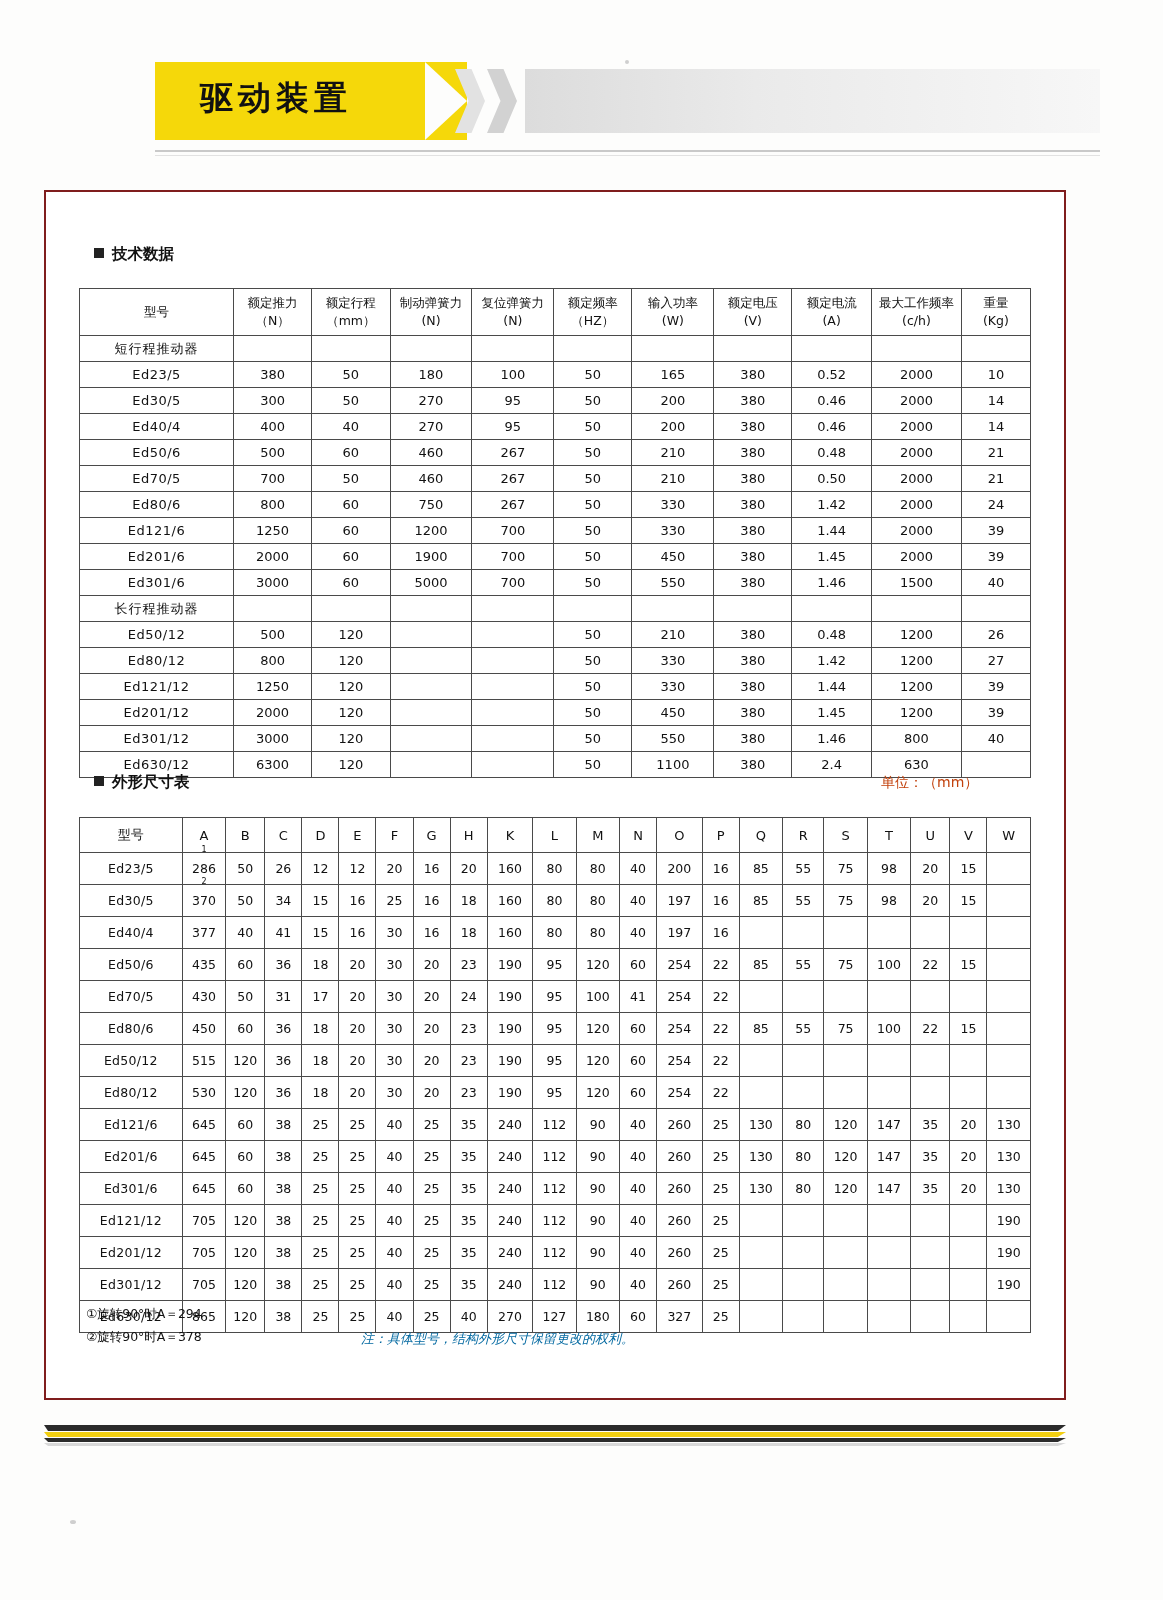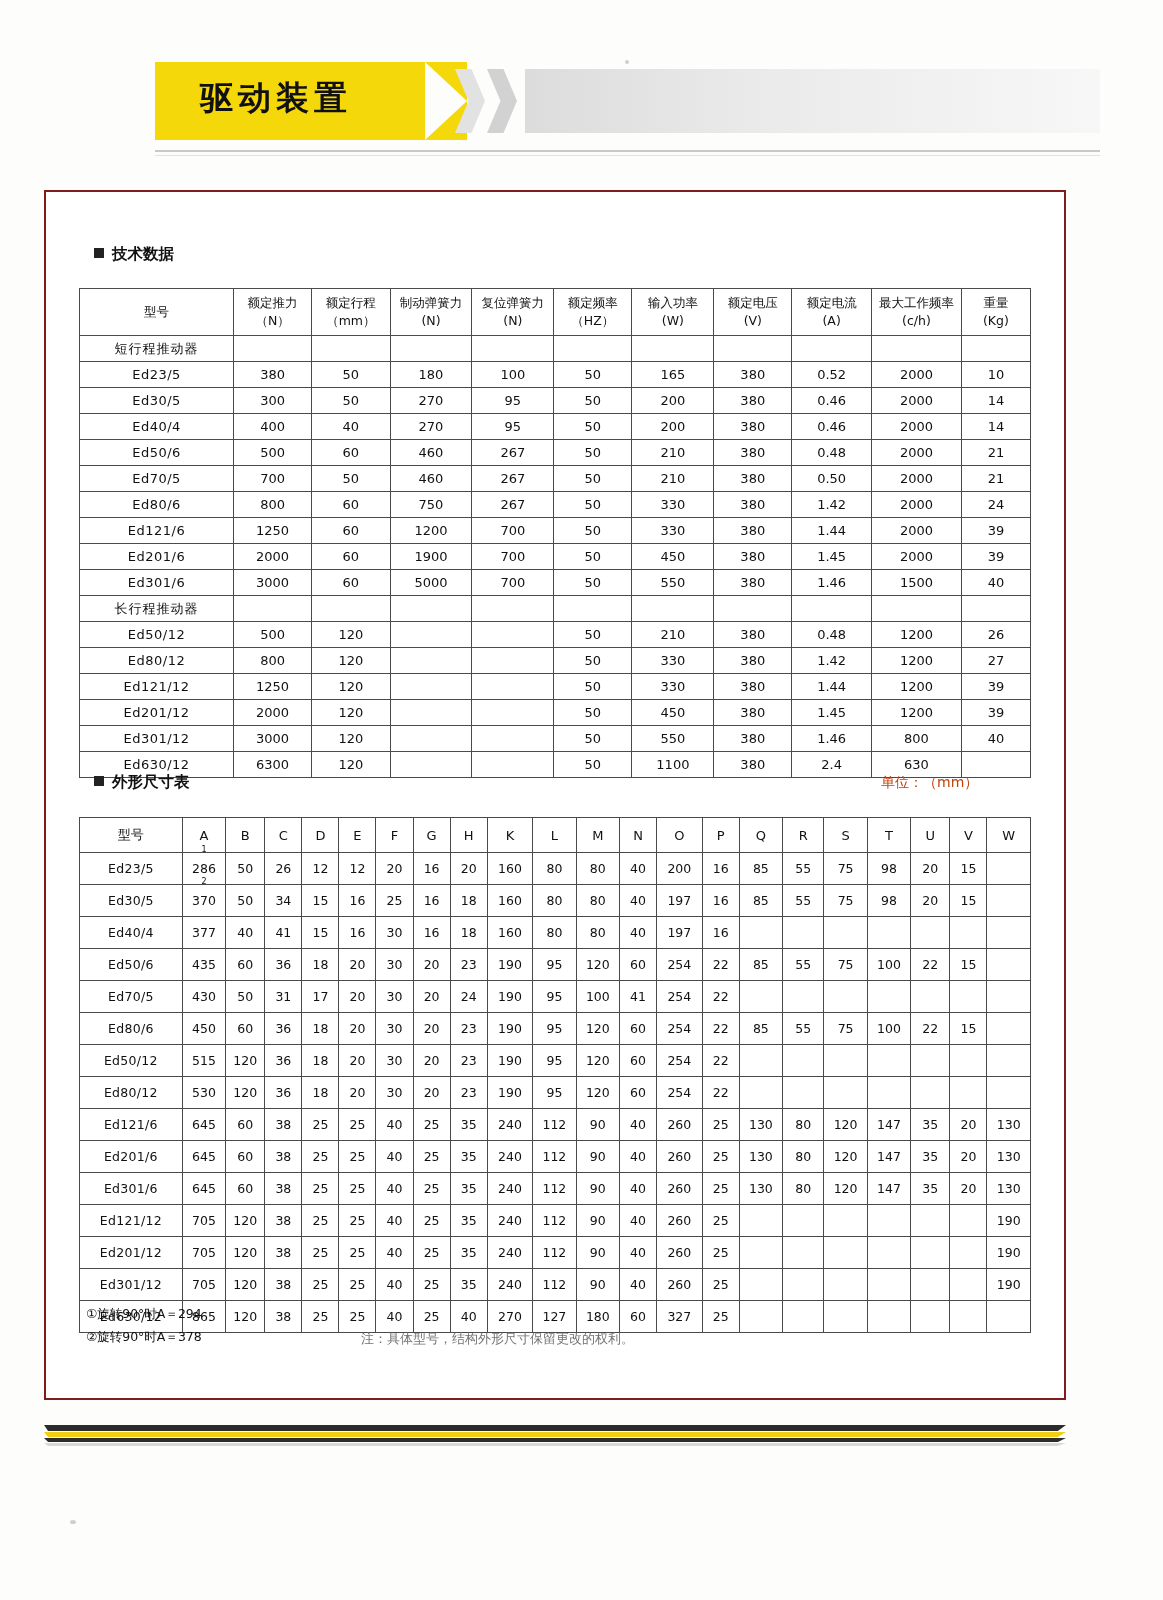--- a/index.html
+++ b/index.html
@@ -198,21 +198,22 @@
     font-family: "DejaVu Sans", sans-serif;
     color: #111;
     line-height: 1.85;
   }
   .note-right {
     position: absolute;
     left: 315px;
     top: 1138px;
     font-size: 13px;
     font-family: "DejaVu Sans", sans-serif;
-    color: #737373;
+    color: #0369a1;
+    font-style: italic;
   }
 
   
   .bottom-bars {
     position: absolute;
     left: 44px;
     top: 1425px;
     width: 1022px;
     height: 22px;
   }

